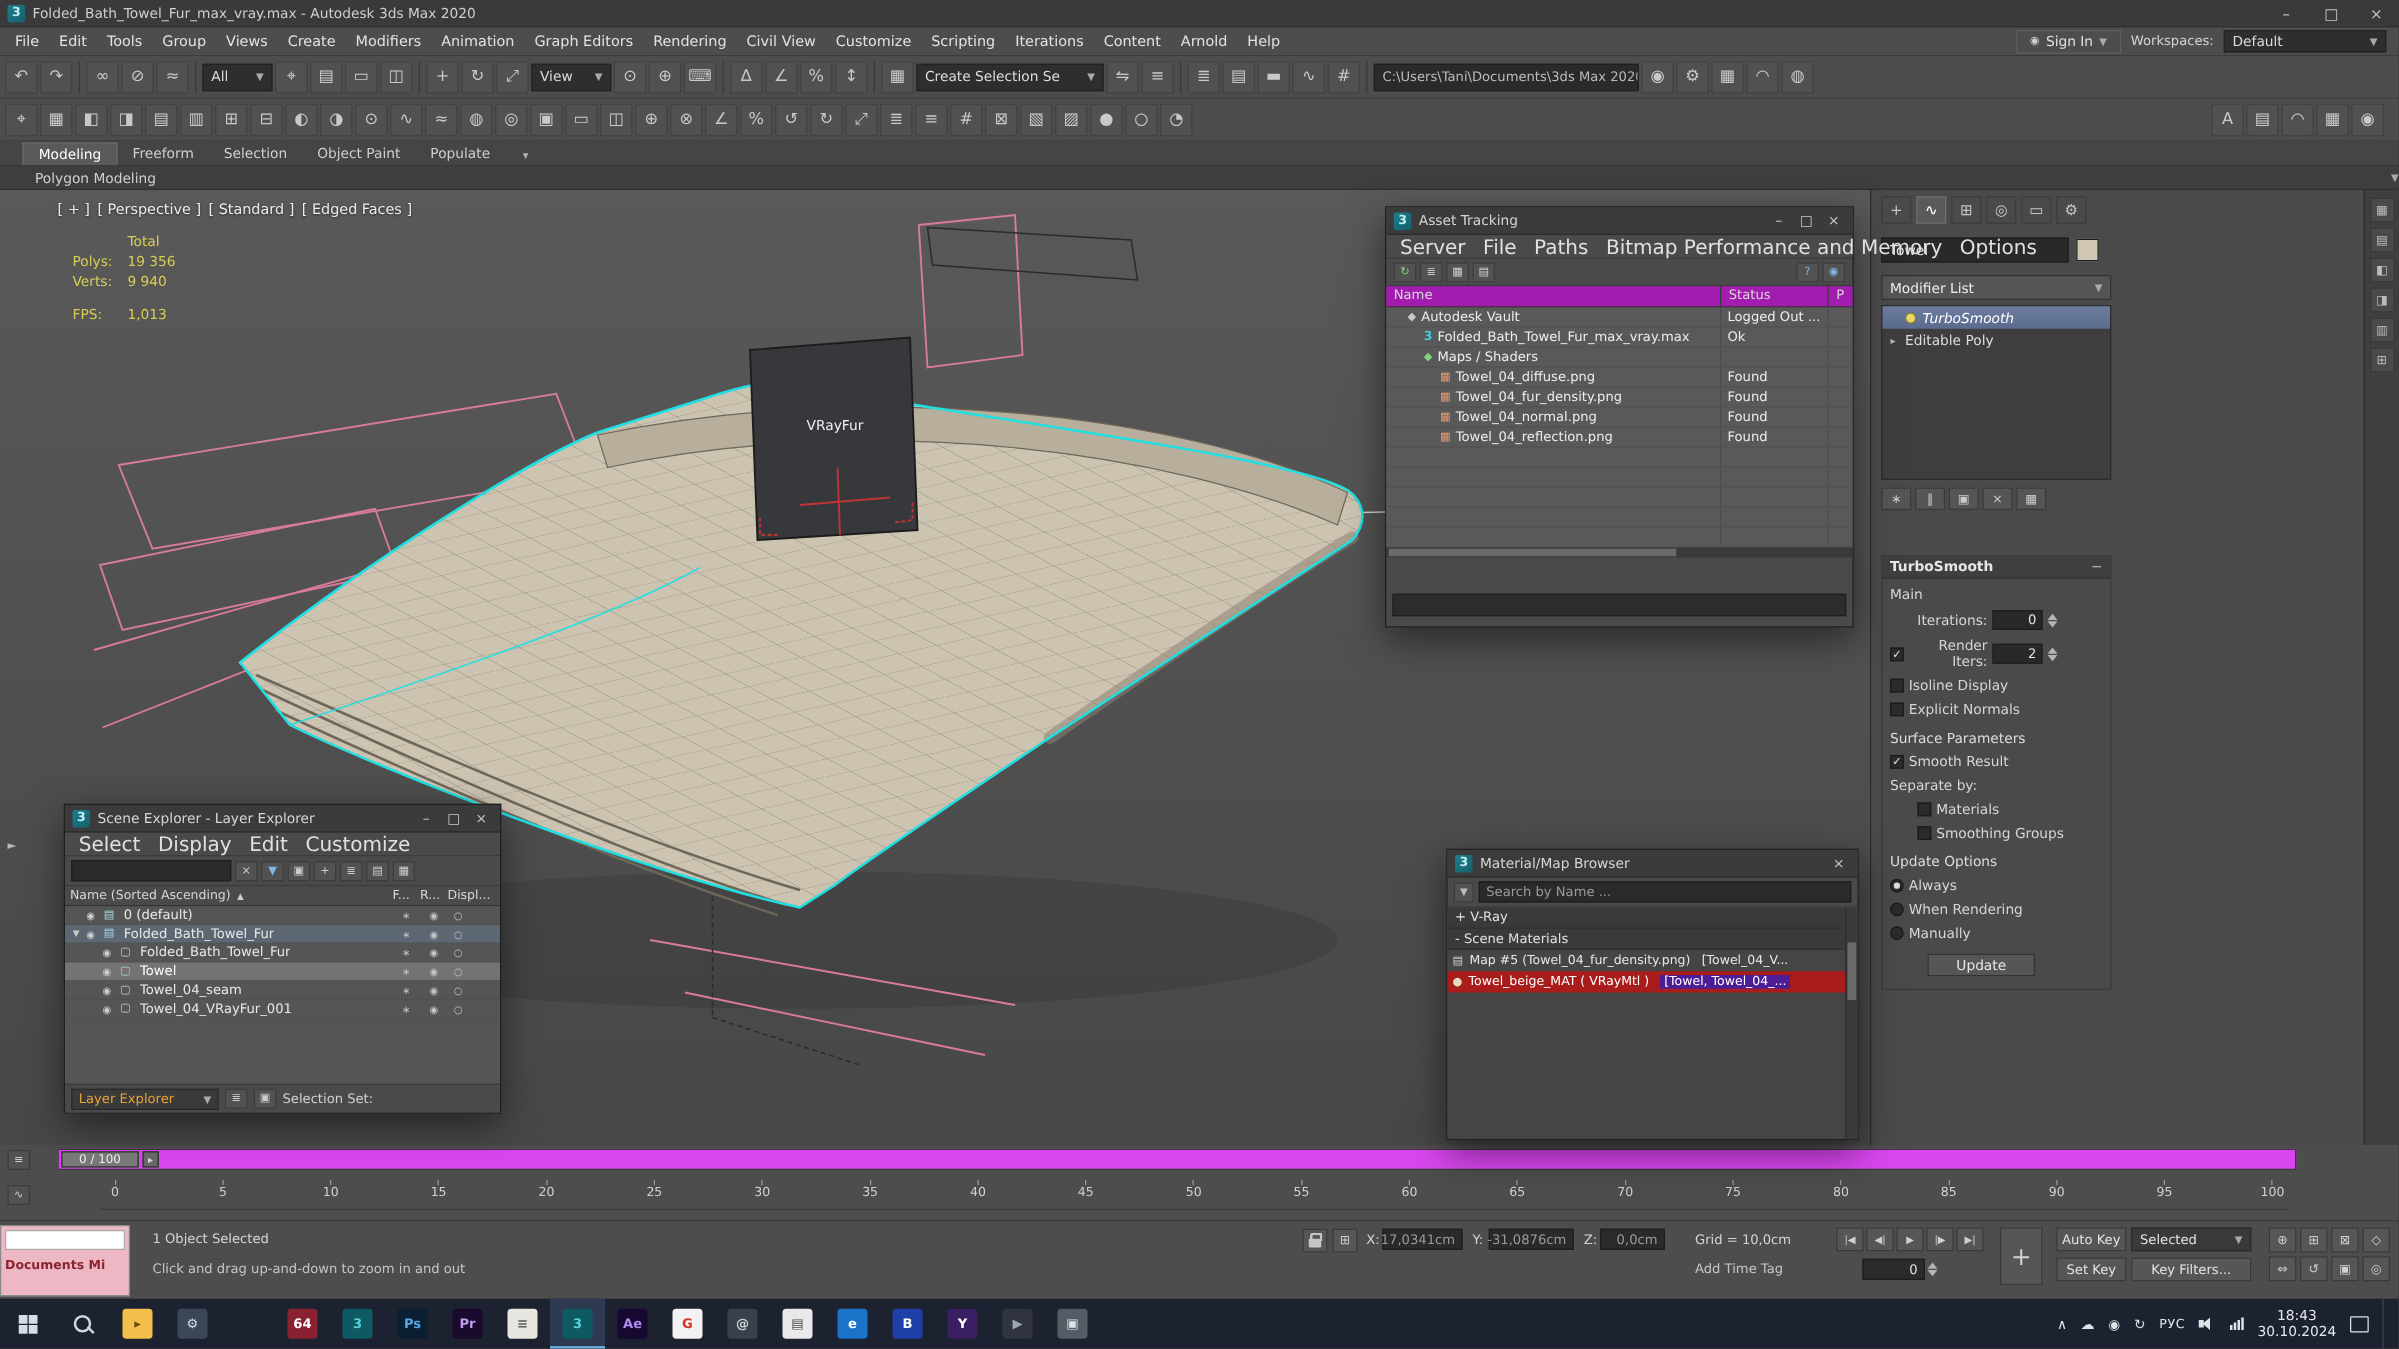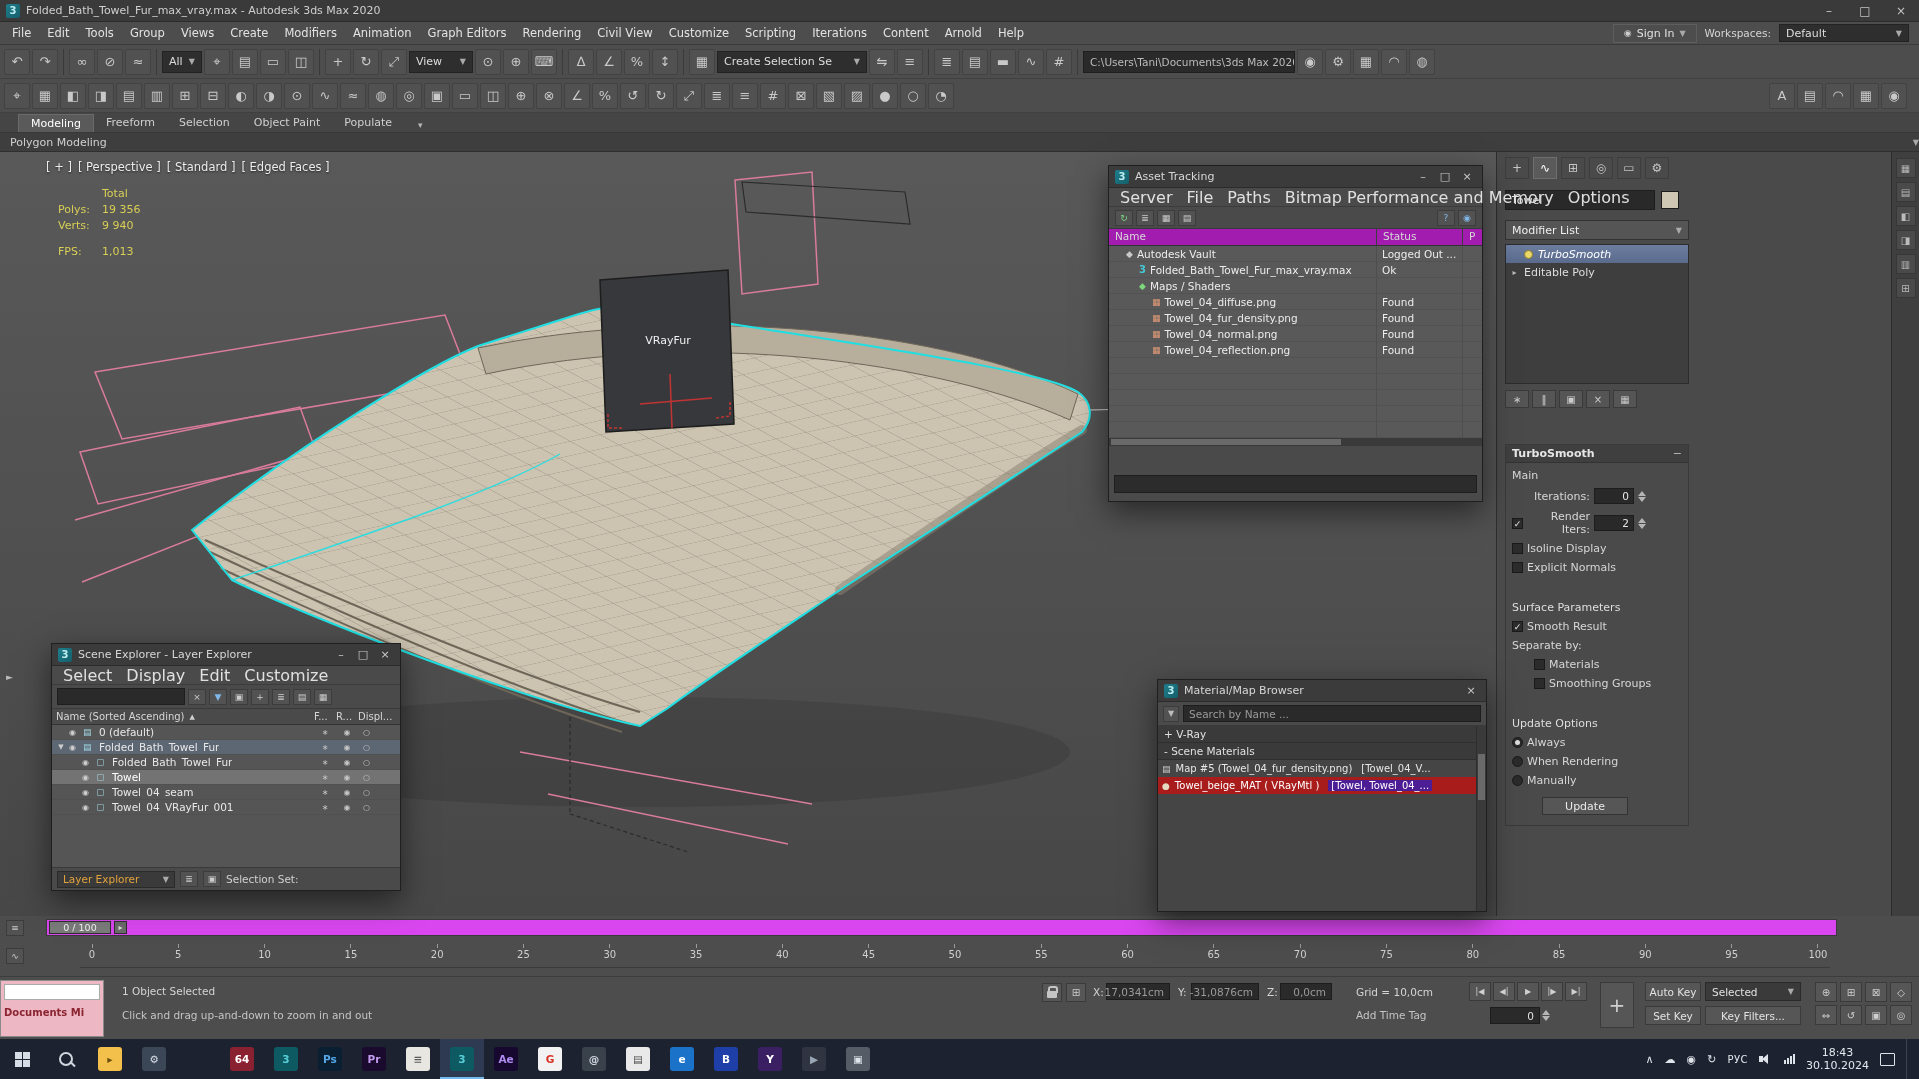--- a/index.html
+++ b/index.html
@@ -27,21 +27,21 @@
 .ibtn{width:26px;height:26px;background:#515151;border:1px solid #424242;color:#c9c9c9;font-size:13px;display:flex;align-items:center;justify-content:center;border-radius:2px;flex:none}
 .sep{width:1px;height:26px;background:#3a3a3a;margin:0 3px;flex:none}
 .dd{height:22px;background:#2e2e2e;border:1px solid #222;display:flex;align-items:center;padding:0 6px;color:#ddd;font-size:11px;gap:6px;white-space:nowrap;flex:none}
 .pathfld{width:212px;height:22px;background:#2a2a2a;border:1px solid #1f1f1f;color:#bbb;font-size:10.5px;display:flex;align-items:center;padding:0 6px;white-space:nowrap;overflow:hidden;flex:none}
 .tb2-right{margin-left:auto;display:flex;gap:2px;padding-right:8px}
 
 .ribbontabs{position:absolute;left:0;top:113px;width:100%;height:20px;background:#454545;display:flex;align-items:flex-end;padding-left:18px;border-bottom:1px solid #383838}
 .rtab{padding:2px 12px;font-size:11px;color:#cfcfcf;white-space:nowrap}
 .rtab.active{background:#5a5a5a;color:#fff;border:1px solid #6a6a6a;border-bottom:none}
 .rib-min{margin-left:8px;color:#b5b5b5;font-size:9px;padding:2px 6px}
-.polystrip{position:absolute;left:0;top:133px;width:100%;height:19px;background:#3e3e3e;display:flex;align-items:center;padding-left:10px;gap:6px;border-bottom:1px solid #2f2f2f;color:#d0d0d0;font-size:11px}
+.polystrip{position:absolute;left:0;top:133px;width:100%;height:19px;background:#3e3e3e;display:flex;align-items:center;padding-left:28px;gap:6px;border-bottom:1px solid #2f2f2f;color:#d0d0d0;font-size:11px}
 
 .viewport{position:absolute;left:0;top:152px;width:1496px;height:764px;background:linear-gradient(#595959,#474747);overflow:hidden}
 .vp-label{position:absolute;left:46px;top:8px;display:flex;gap:6px;color:#ececec;font-size:11.5px;text-shadow:0 1px 2px rgba(0,0,0,.55);z-index:3}
 .vp-stats{position:absolute;left:58px;top:34px;color:#d8ce55;font-size:11px;line-height:16px;z-index:3}
 .srow{display:flex}
 .slbl{width:44px}
 .fps-row{margin-top:10px}
 .fur-label{position:absolute;left:600px;top:182px;width:136px;text-align:center;color:#f0f0f0;font-size:11px;z-index:3}
 .vp-svg{position:absolute;left:0;top:0;z-index:1}
 .mini-expand{position:absolute;left:6px;top:520px;color:#b9b9b9;font-size:9px;z-index:3}
@@ -71,21 +71,21 @@
 .nfld{width:40px;height:16px;background:#292929;border:1px solid #1d1d1d;color:#e6e6e6;display:flex;align-items:center;justify-content:flex-end;padding:0 4px;font-size:10.5px}
 .spin{display:inline-flex;flex-direction:column;gap:1px}
 .spin i{width:0;height:0;border-left:4px solid transparent;border-right:4px solid transparent}
 .spin .up{border-bottom:5px solid #b5b5b5}
 .spin .dn{border-top:5px solid #b5b5b5}
 .cb{width:11px;height:11px;background:#2b2b2b;border:1px solid #1a1a1a;color:#e8e8e8;font-size:9px;line-height:10px;text-align:center;flex:none}
 .rd{width:11px;height:11px;border-radius:50%;background:#2b2b2b;border:1px solid #1a1a1a;flex:none}
 .rd.on{position:relative}
 .rd.on::after{content:"";position:absolute;left:2px;top:2px;width:5px;height:5px;border-radius:50%;background:#ddd}
 .rd.on::after{margin:0}
-.grp-lbl{margin-top:27px;color:#dedede}
+.grp-lbl{margin-top:10px;color:#dedede}
 .indent1{margin-left:22px}
 .update-btn{width:86px;height:18px;background:#565656;border:1px solid #333;color:#e8e8e8;display:flex;align-items:center;justify-content:center;margin:10px 0 0 30px}
 
 .rightstrip{position:absolute;left:1891px;top:152px;width:28px;height:764px;background:#3f3f3f;border-left:1px solid #2c2c2c;display:flex;flex-direction:column;align-items:center;gap:4px;padding-top:6px}
 .rs-ico{width:20px;height:20px;background:#4a4a4a;border:1px solid #373737;color:#bbb;font-size:10px;display:flex;align-items:center;justify-content:center}
 
 .win{position:absolute;background:#4a4a4a;border:1px solid #1f1f1f;box-shadow:0 10px 28px rgba(0,0,0,.5);display:flex;flex-direction:column;z-index:5}
 .win-tb{height:22px;background:#3b3b3b;display:flex;align-items:center;gap:6px;padding:0 4px 0 6px;border-bottom:1px solid #2b2b2b;flex:none}
 .win-tb .ttl{color:#d6d6d6;font-size:11px;white-space:nowrap}
 .win-ctl{margin-left:auto;display:flex}
@@ -261,21 +261,21 @@
         <span class="ibtn">↶</span>
         <span class="ibtn">↷</span>
       </div>
     <div class="sep"></div>
     <div class="tgroup">
         <span class="ibtn">∞</span>
         <span class="ibtn">⊘</span>
         <span class="ibtn">≈</span>
       </div>
     <div class="sep"></div>
-    <div class="dd" style="width:40px">
+    <div class="dd" style="width:56px">
         <span>All</span>
         <span class="dd-arrow">▼</span>
       </div>
     <div class="tgroup">
         <span class="ibtn">⌖</span>
         <span class="ibtn">▤</span>
         <span class="ibtn">▭</span>
         <span class="ibtn">◫</span>
       </div>
     <div class="sep"></div>

